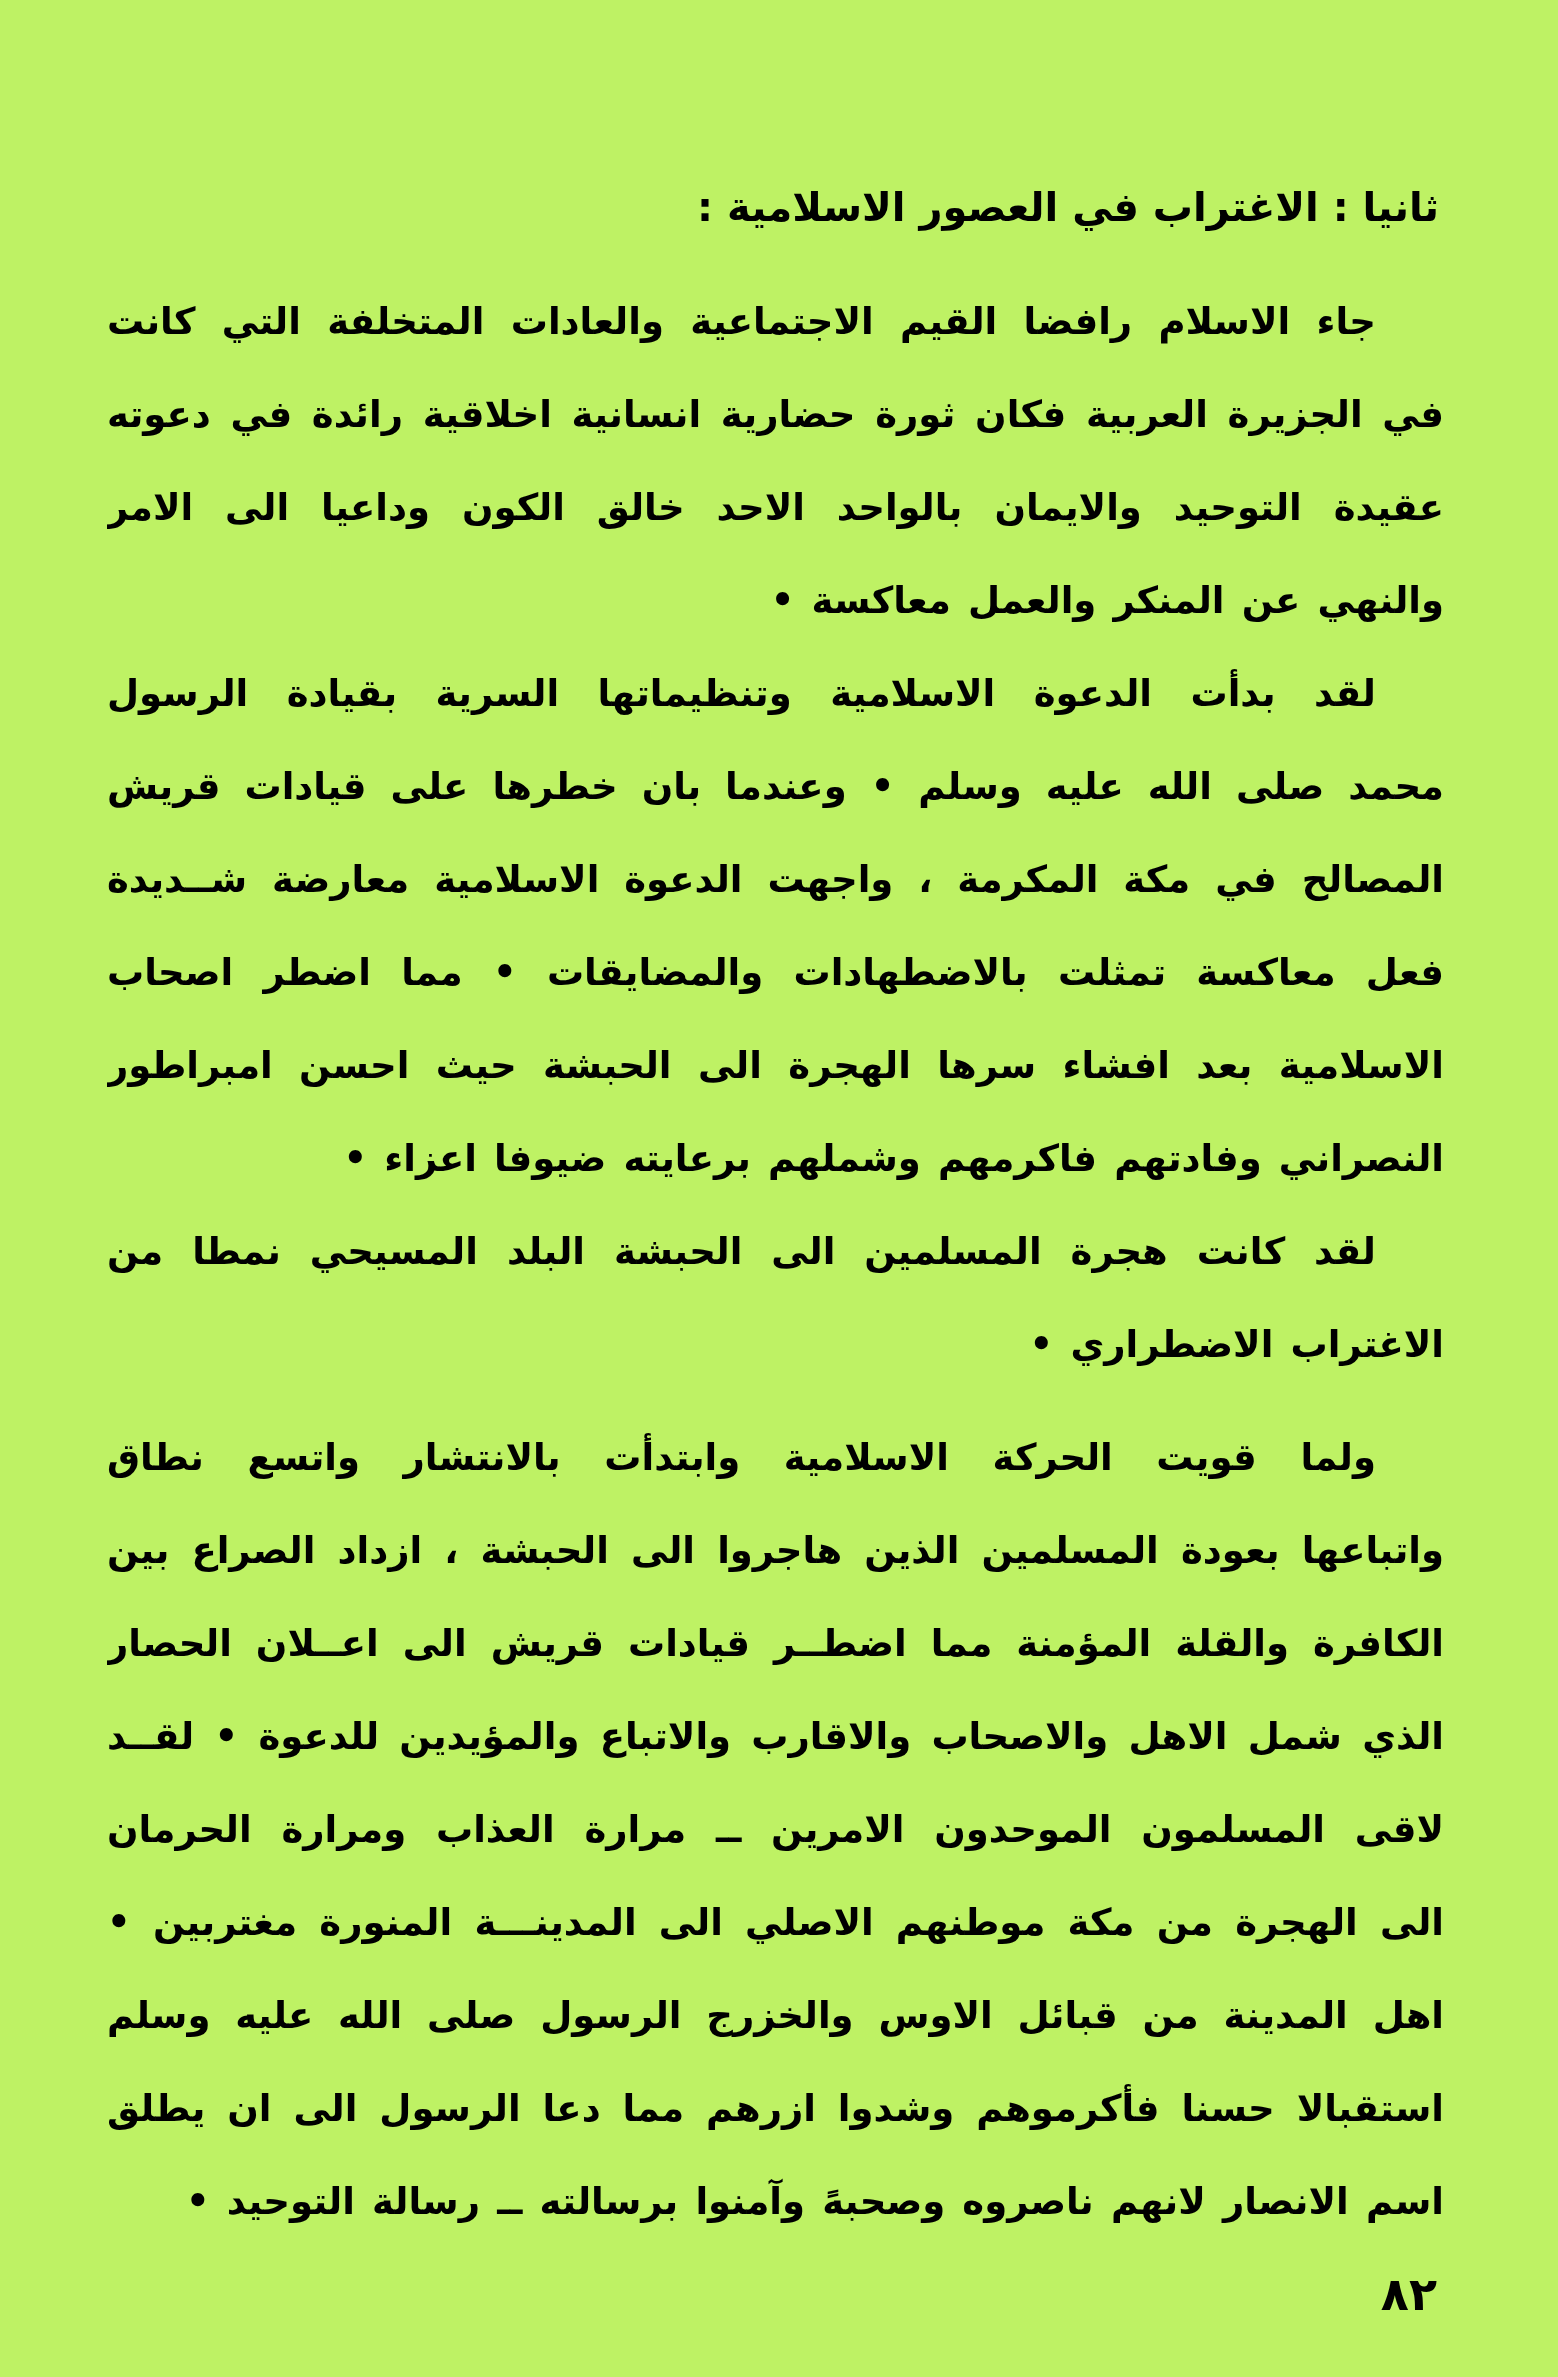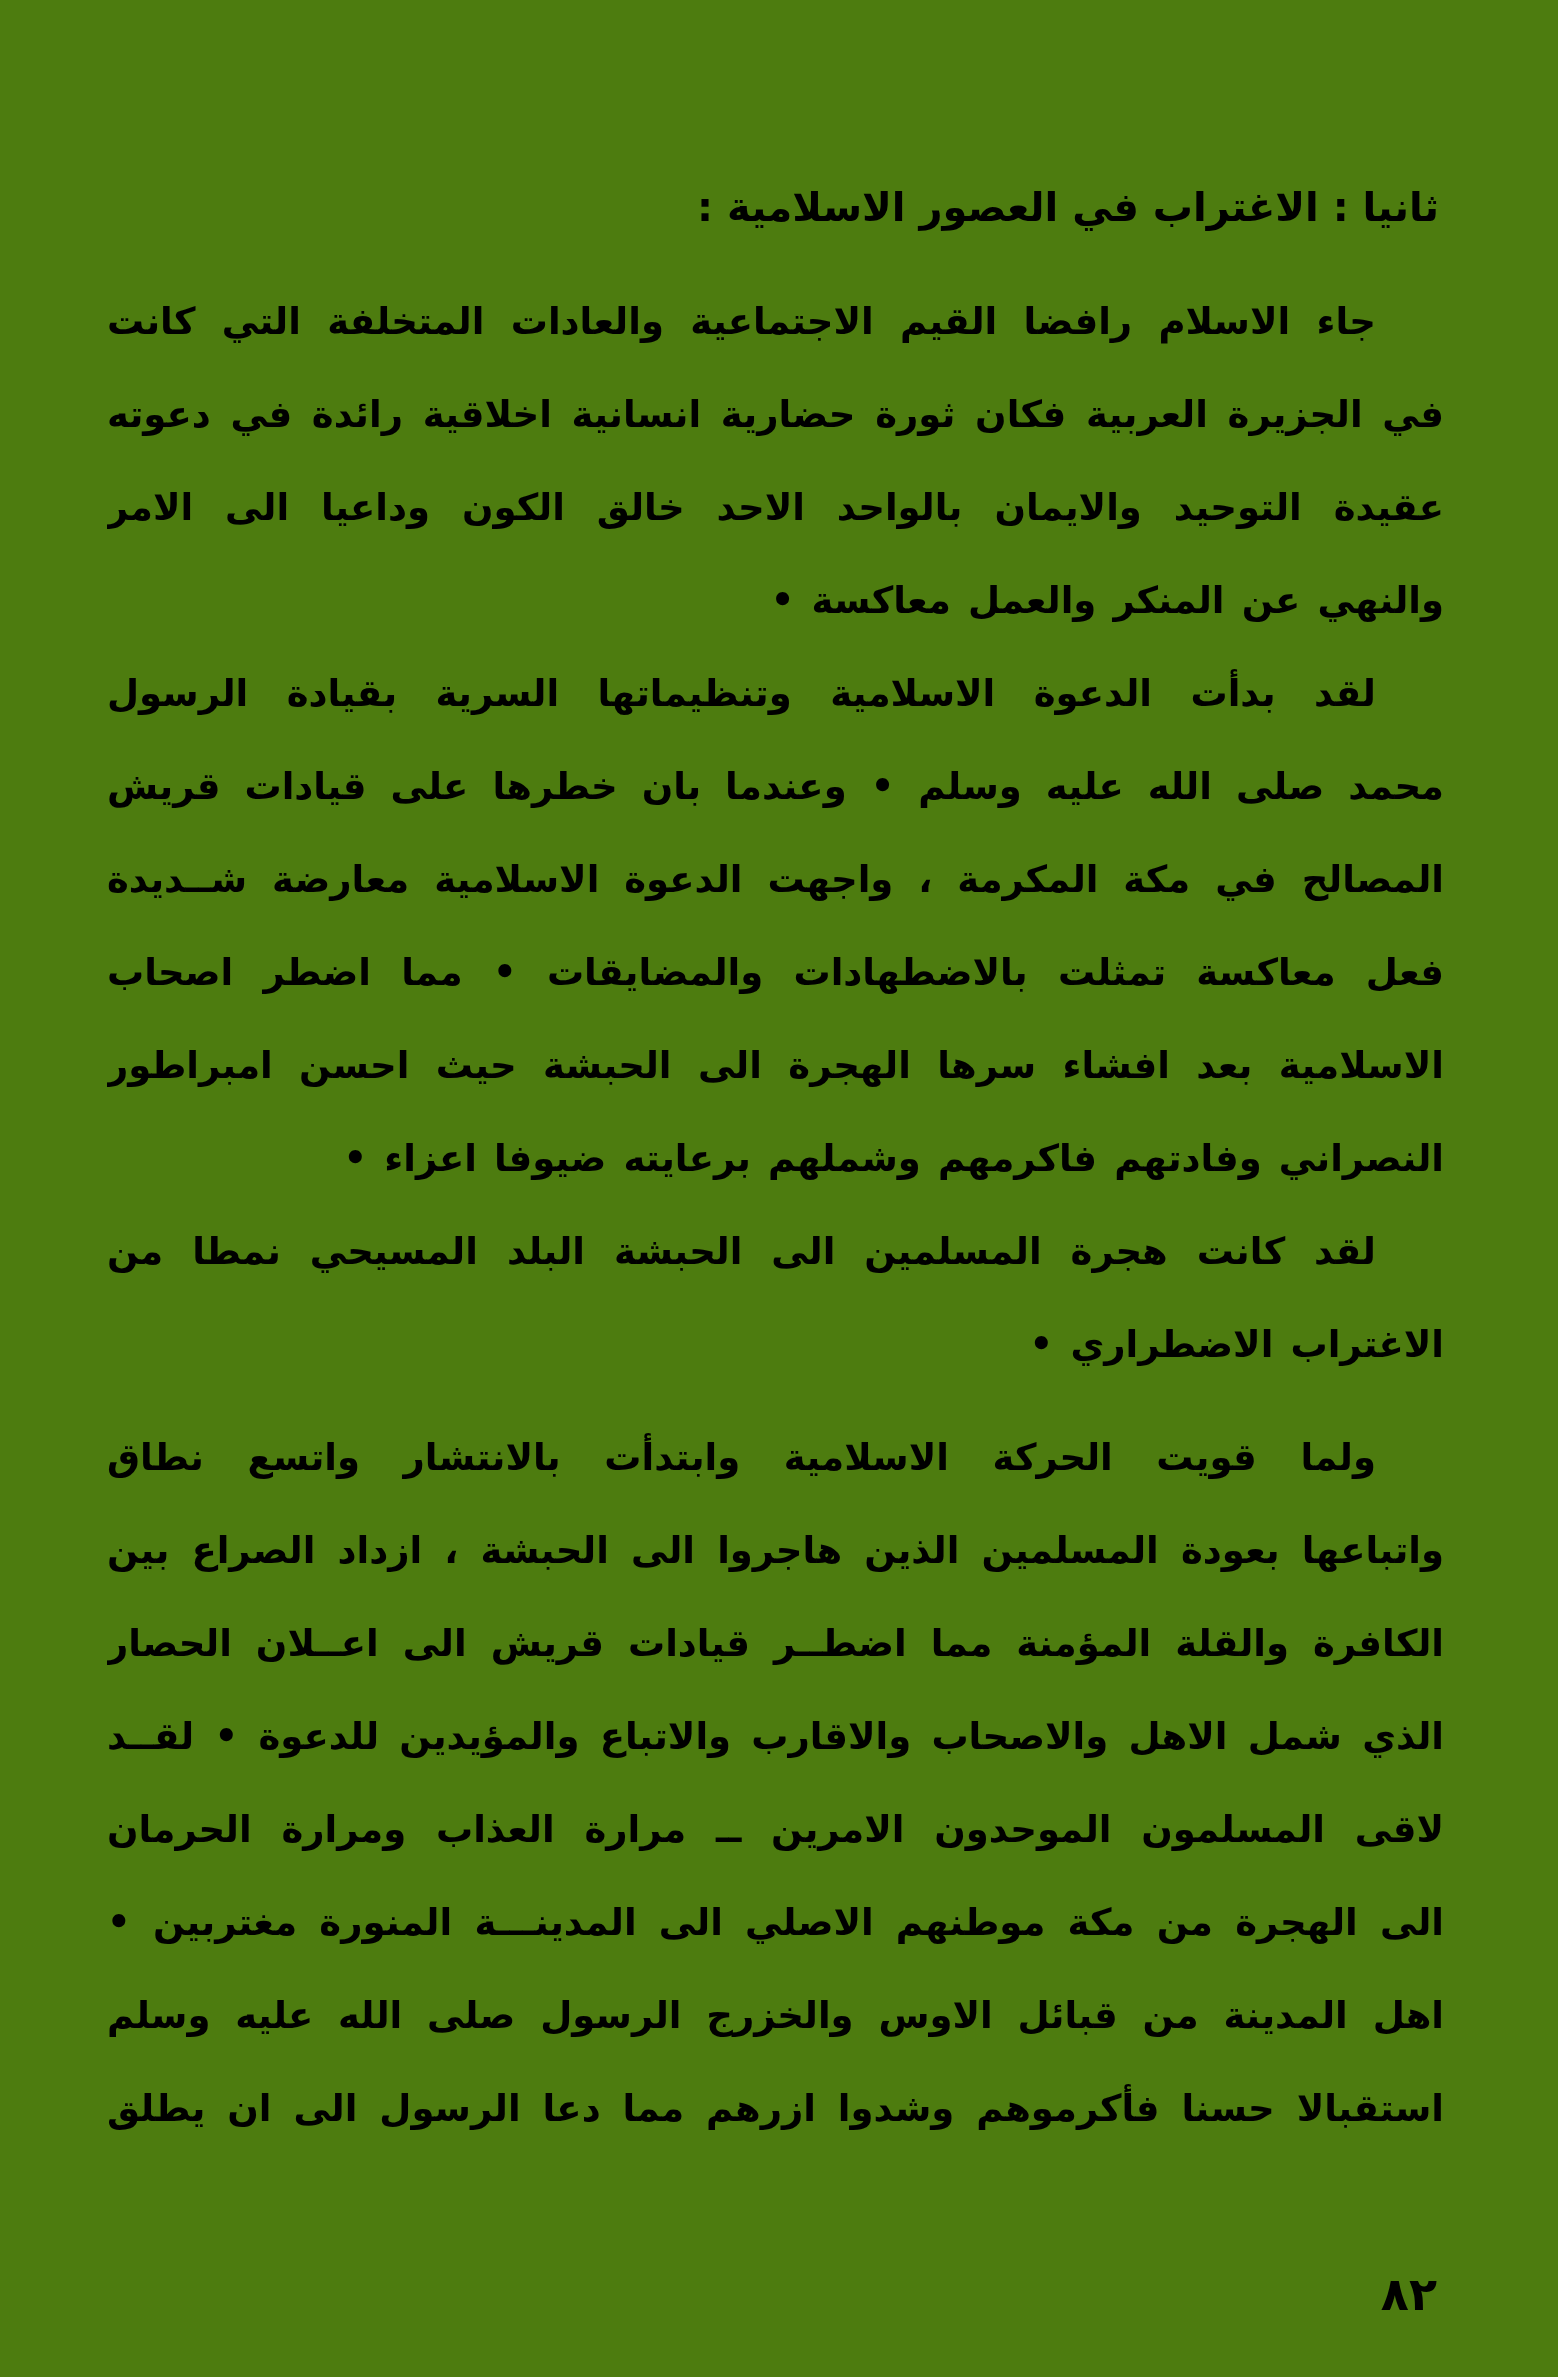--- a/index.html
+++ b/index.html
@@ -5,21 +5,21 @@
   html, body {
     margin: 0;
     padding: 0;
     background: #e8e8e8;
   }
   .page {
     position: relative;
     width: 1559px;
     height: 2377px;
     margin: 0 auto;
-    background: #4d7c0f;
+    background: #bef264;
     font-family: "DejaVu Sans", sans-serif;
     color: #000000;
     overflow: hidden;
   }
   .heading {
     position: absolute;
     top: 171px;
     right: 119px;
     margin: 0;
     direction: rtl;
@@ -103,20 +103,21 @@
 
     <p class="para gap-before">
       <span class="line pfirst" style="display:block">ولما قويت الحركة الاسلامية وابتدأت بالانتشار واتسع نطاق مؤيديهـــا</span>
       <span class="line" style="display:block">واتباعها بعودة المسلمين الذين هاجروا الى الحبشة ، ازداد الصراع بين الكثرة</span>
       <span class="line" style="display:block">الكافرة والقلة المؤمنة مما اضطــر قيادات قريش الى اعــلان الحصار الشامل</span>
       <span class="line" style="display:block">الذي شمل الاهل والاصحاب والاقارب والاتباع والمؤيدين للدعوة • لقــد</span>
       <span class="line" style="display:block">لاقى المسلمون الموحدون الامرين ــ مرارة العذاب ومرارة الحرمان فاضطروا</span>
       <span class="line" style="display:block">الى الهجرة من مكة موطنهم الاصلي الى المدينـــة المنورة مغتربين • لقد استقبل</span>
       <span class="line" style="display:block">اهل المدينة من قبائل الاوس والخزرج الرسول صلى الله عليه وسلم وصحبــه</span>
       <span class="line" style="display:block">استقبالا حسنا فأكرموهم وشدوا ازرهم مما دعا الرسول الى ان يطلق عليهم</span>
+      <span class="line plast" style="display:block">اسم الانصار لانهم ناصروه وصحبهً وآمنوا برسالته ــ رسالة التوحيد •</span>
     </p>
 
   </div>
 
   <div class="page-number">٨٢</div>
 
 </div>
 
 
 </body></html>

